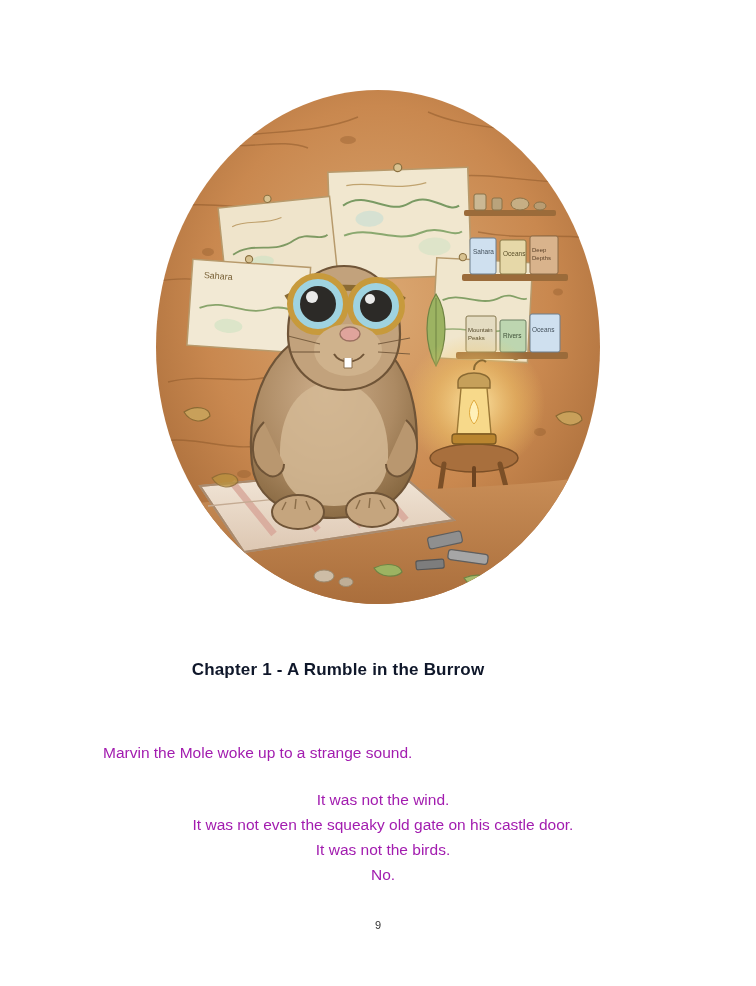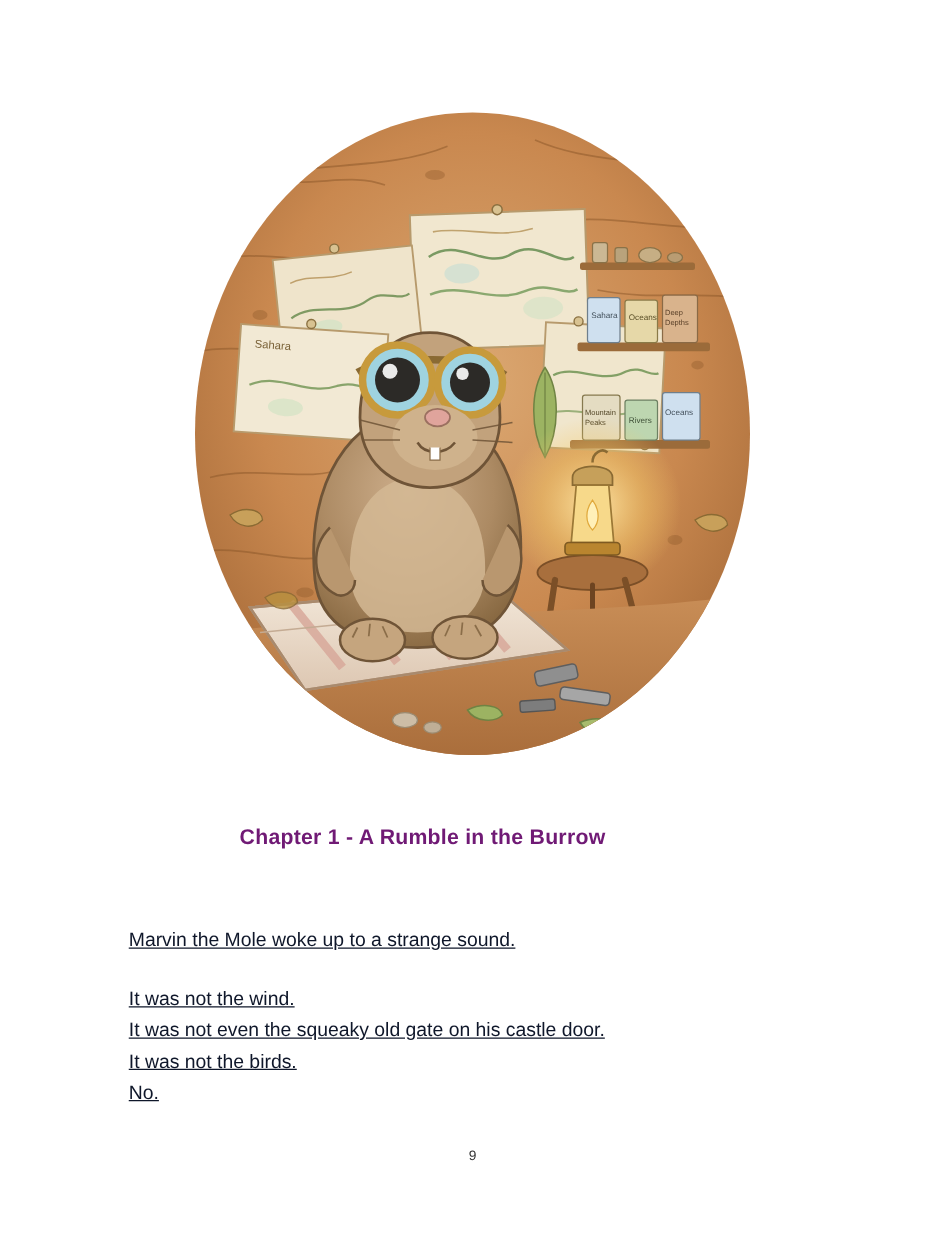--- a/index.html
+++ b/index.html
@@ -41,40 +41,40 @@
   
   .chapter-title {
     position: absolute;
     left: 0;
     top: 660px;
     width: 676px;
     text-align: center;
     font-size: 17px;
     font-weight: bold;
     letter-spacing: .2px;
-    color: #701a75;
+    color: #0f172a;
   }
   .body-text {
     position: absolute;
     left: 103px;
     top: 740px;
     width: 560px;
     font-size: 15.5px;
     line-height: 25px;
-    color: #0f172a;
-    text-decoration: underline;
+    color: #a21caf;
   }
   .para-first {
     margin: 0 0 22px 0;
   }
   .line-list {
     margin: 0;
   }
   .line-list .line {
     display: block;
+    text-align: center;
   }
   .page-number {
     position: absolute;
     left: 0;
     top: 919px;
     width: 756px;
     text-align: center;
     font-size: 11px;
     color: #333333;
   }

